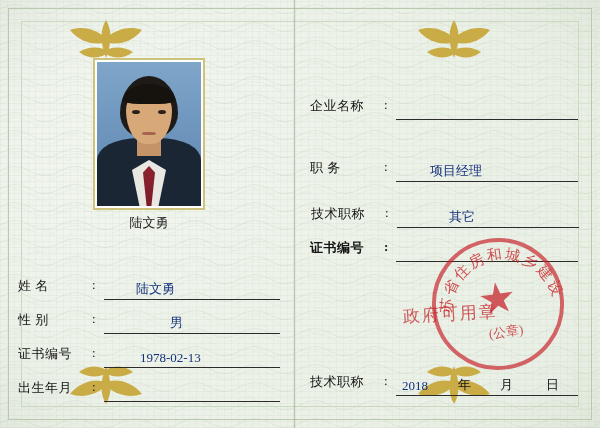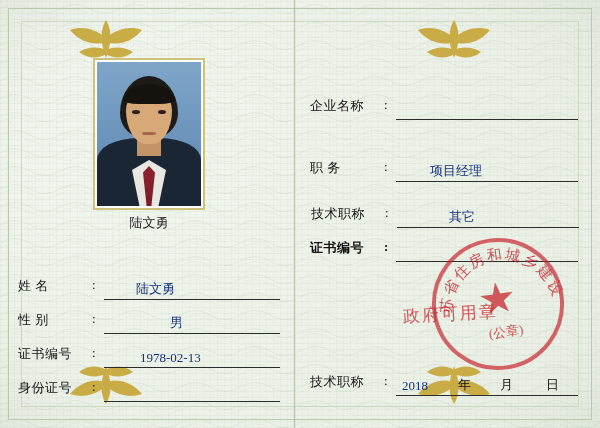--- a/index.html
+++ b/index.html
@@ -435,21 +435,21 @@
   </div>
 
   <div class="field" id="f-birth">
     <span class="label">证书编号</span>
     <span class="colon" style="left:74px;">:</span>
     <span class="rule" style="left:86px; width:176px;"></span>
     <span class="value" style="left:122px;">1978-02-13</span>
   </div>
 
   <div class="field" id="f-id">
-    <span class="label">身份证号</span>
+    <span class="label">出生年月</span>
     <span class="colon" style="left:74px;">:</span>
     <span class="rule" style="left:86px; width:176px;"></span>
   </div>
 
   <div class="field" id="f-company">
     <span class="label">企业名称</span>
     <span class="colon" style="left:74px;">:</span>
     <span class="rule" style="left:86px; width:182px;"></span>
   </div>
 

